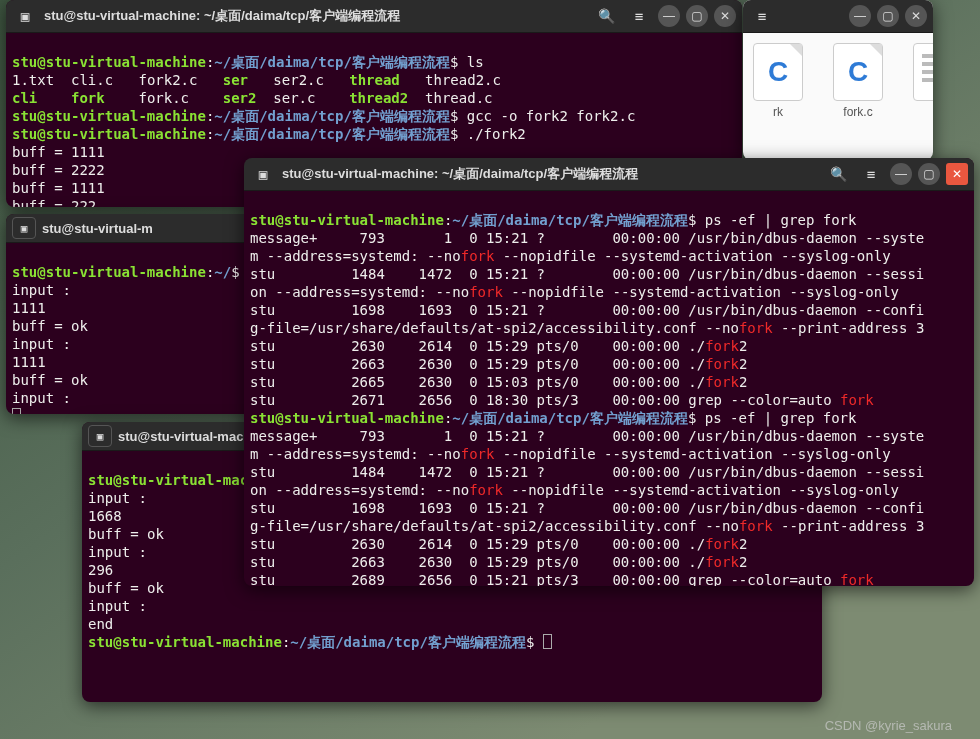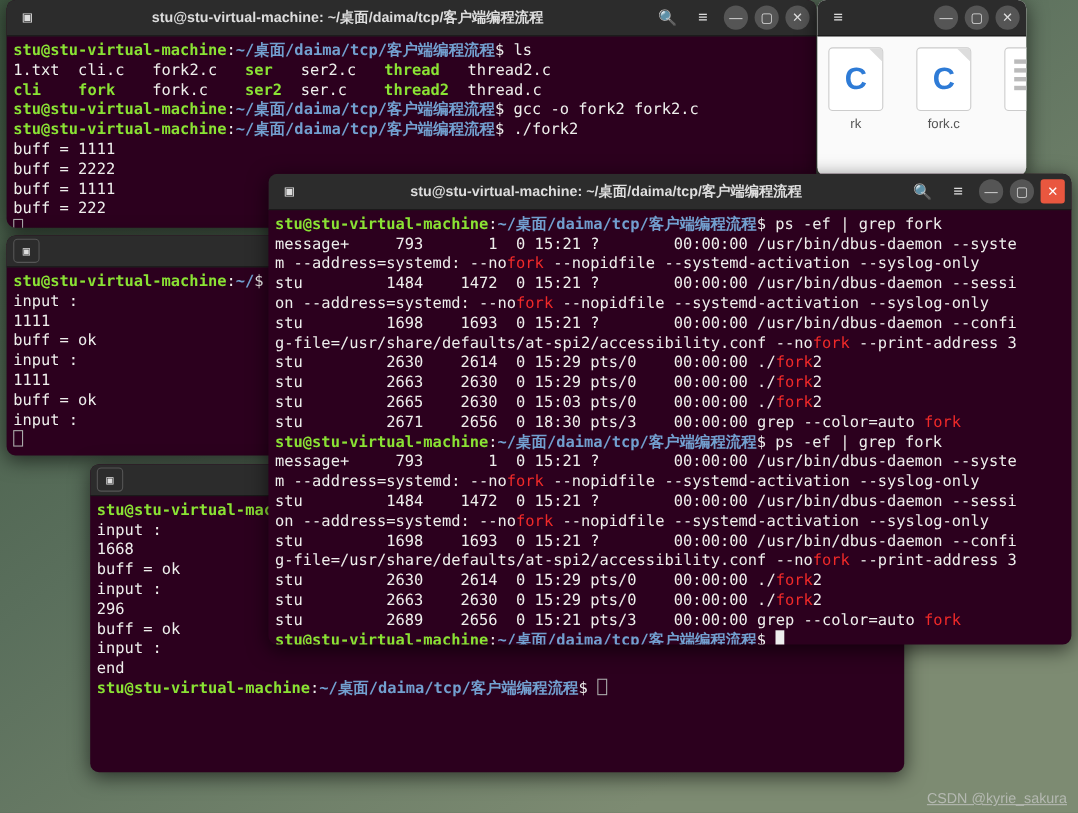--- a/index.html
+++ b/index.html
@@ -1,39 +1,39 @@
 <!DOCTYPE html>
 <html><head>
 <meta charset="utf-8">
 <style>
   html, body { margin:0; padding:0; width:980px; height:739px; overflow:hidden;
     font-family:"DejaVu Sans Mono","Ubuntu Mono",monospace; font-size:14px;
     background:#4a5a4a; }
   .desktop { position:relative; width:980px; height:739px;
     background:linear-gradient(145deg,#3e5540 0%,#5a6f5c 40%,#7d8b72 80%); }
-  .watermark { position:absolute; right:10px; bottom:6px; color:#ccc;
-    font-family:sans-serif; font-size:13px; opacity:.7; pointer-events:none;text-decoration:underline; }
+  .watermark { position:absolute; right:28px; bottom:6px; color:#ccc;
+    font-family:sans-serif; font-size:13px; opacity:.7; pointer-events:none; }
 
   
   .tbar { height:32px; background:#2c2c2c; display:flex; align-items:center;
     padding:0 6px; gap:6px; color:#ddd; border-bottom:1px solid #1a1a1a; }
-  .tbar .title { flex:1; text-align:center; font:bold 13px sans-serif;
+  .tbar .title { flex:1; font:bold 13px sans-serif;
     white-space:nowrap; overflow:hidden; text-overflow:ellipsis; }
   .tbar .btns { display:flex; gap:6px; }
   .tbar .btn { width:22px; height:22px; border-radius:3px; display:flex;
     align-items:center; justify-content:center; font:12px sans-serif; }
   .tbar .btn.circ { border-radius:50%; background:#555; color:#ddd; }
   .tbar .btn.close { background:#e9573f; color:#fff; }
   .tbar .iconbtn { width:26px; height:26px; border-radius:4px; display:flex;
     align-items:center; justify-content:center; }
 
   
   .term { position:absolute; background:#2c001e; color:#eee; border-radius:8px;
     box-shadow:0 4px 18px rgba(0,0,0,.6); overflow:hidden; }
-  .term .body { padding:4px 6px; line-height:18px; white-space:pre; }
+  .term .body { padding:20px 6px; line-height:18px; white-space:pre; }
   .g { color:#8ae234; font-weight:bold; } 
   .b { color:#729fcf; font-weight:bold; } 
   .r { color:#ef2929; }                    
   .w { color:#eeeeec; } 
   .cursor { display:inline-block; width:8px; height:15px; background:#eee;
     vertical-align:-2px; }
   .cursor.hollow { background:transparent; border:1px solid #aaa; width:7px;
     height:13px; }
 
   

